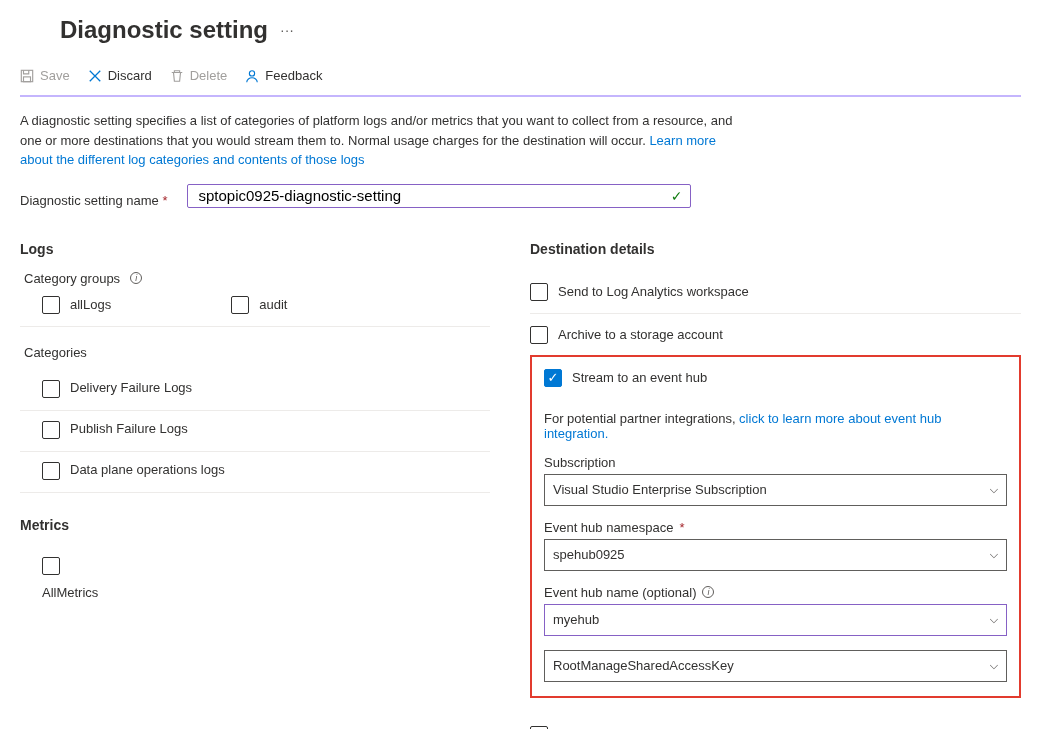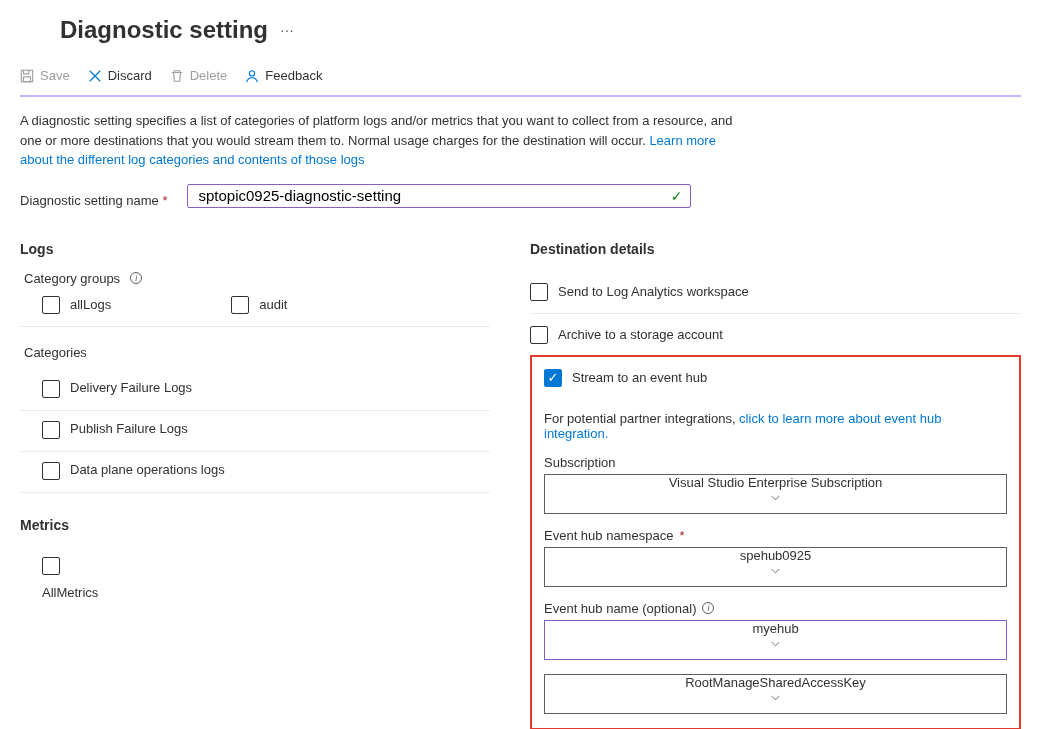--- a/index.html
+++ b/index.html
@@ -69,28 +69,28 @@
   .dest-row.no-border { border-bottom: none; }
   .highlight-box {
     border: 2px solid #e23b2e;
     padding: 10px 12px 14px 12px;
     margin-top: -1px;
   }
   .field-block { margin-top: 14px; }
   .field-block .lbl { font-size: 13px; margin-bottom: 4px; display: flex; align-items: center; gap: 6px;}
   .select {
     border: 1px solid #605e5c;
-    height: 40px;
+    height: 32px;
     display: flex;
     align-items: center;
+    justify-content: space-between;
     padding: 0 8px;
     font-size: 13px;
     cursor: pointer;
     background: #fff;
-    flex-direction: column;
   }
   .select.purple { border-color: #8661c5; }
   .chev { font-size: 11px; color: #605e5c; }
   .hint { font-size: 13px; margin-top: 12px; }
   svg { display: block; }
 </style>
 </head>
 <body>
 
 <div class="title-row">

